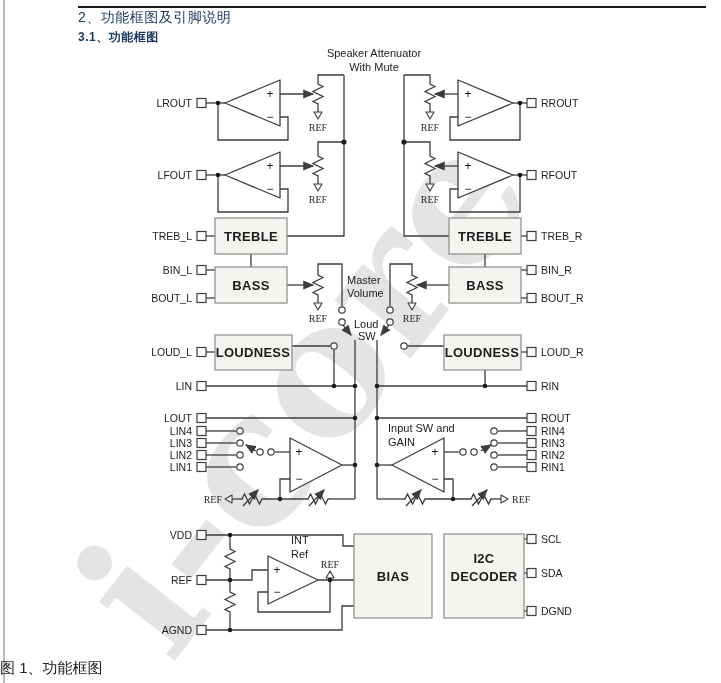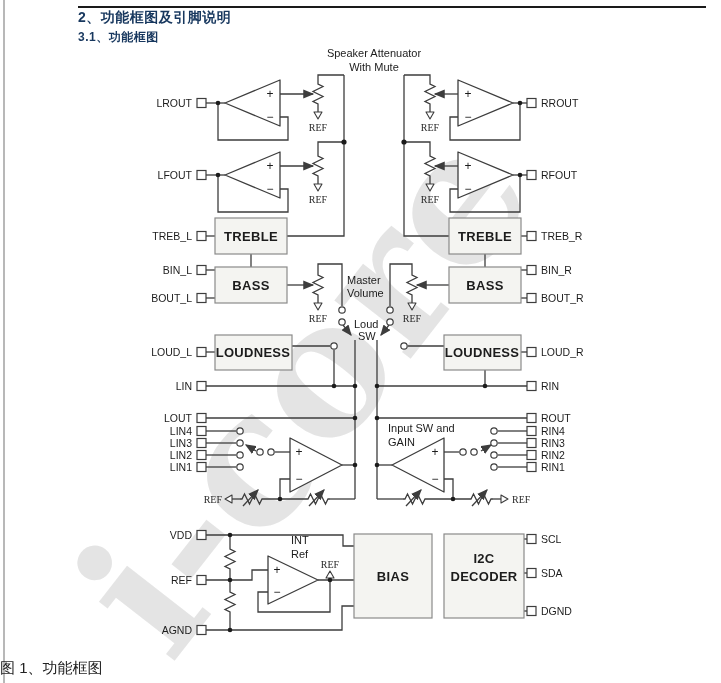--- a/index.html
+++ b/index.html
@@ -1,18 +1,18 @@
 <!DOCTYPE html>
 <html><head>
 <meta charset="utf-8">
 <style>
   html,body{margin:0;padding:0;background:#fff;}
   #page{position:relative;width:721px;height:683px;background:#ffffff;overflow:hidden;
         font-family:"Liberation Sans",sans-serif;}
-  .h1{position:absolute;left:78px;top:9px;font-size:14px;font-weight:bold;color:#17375e;letter-spacing:.5px;text-align:right;}
+  .h1{position:absolute;left:78px;top:9px;font-size:14px;font-weight:normal;color:#17375e;letter-spacing:.5px;text-align:right;}
   .h2{position:absolute;left:78px;top:29px;font-size:12px;font-weight:bold;color:#17375e;letter-spacing:.5px;}
   .caption{position:absolute;left:0;top:659px;width:721px;text-align:left;
            font-family:Liberation Sans, sans-serif;font-size:15px;color:#222;}
   svg{position:absolute;left:0;top:0;}
   svg text{font-family:"Liberation Sans",sans-serif;fill:#1c1c1c;}
   .pin{font-size:10.5px;}
   .blklbl{font-weight:bold;font-size:13px;letter-spacing:.3px;}
   .small{font-size:11px;}
   .reflbl{font-family:"Liberation Serif",serif;font-size:10px;fill:#2a2a2a;}
   .sign{font-size:12px;}

